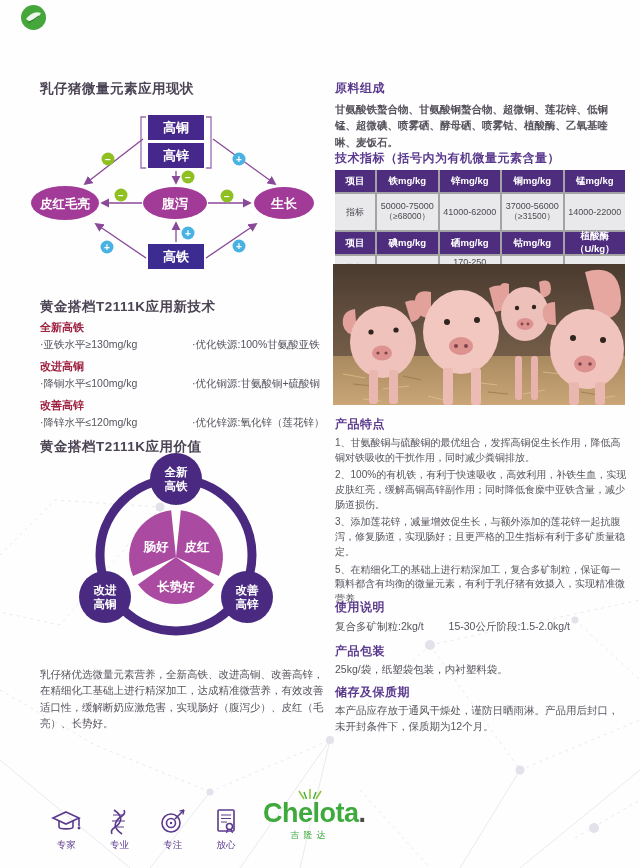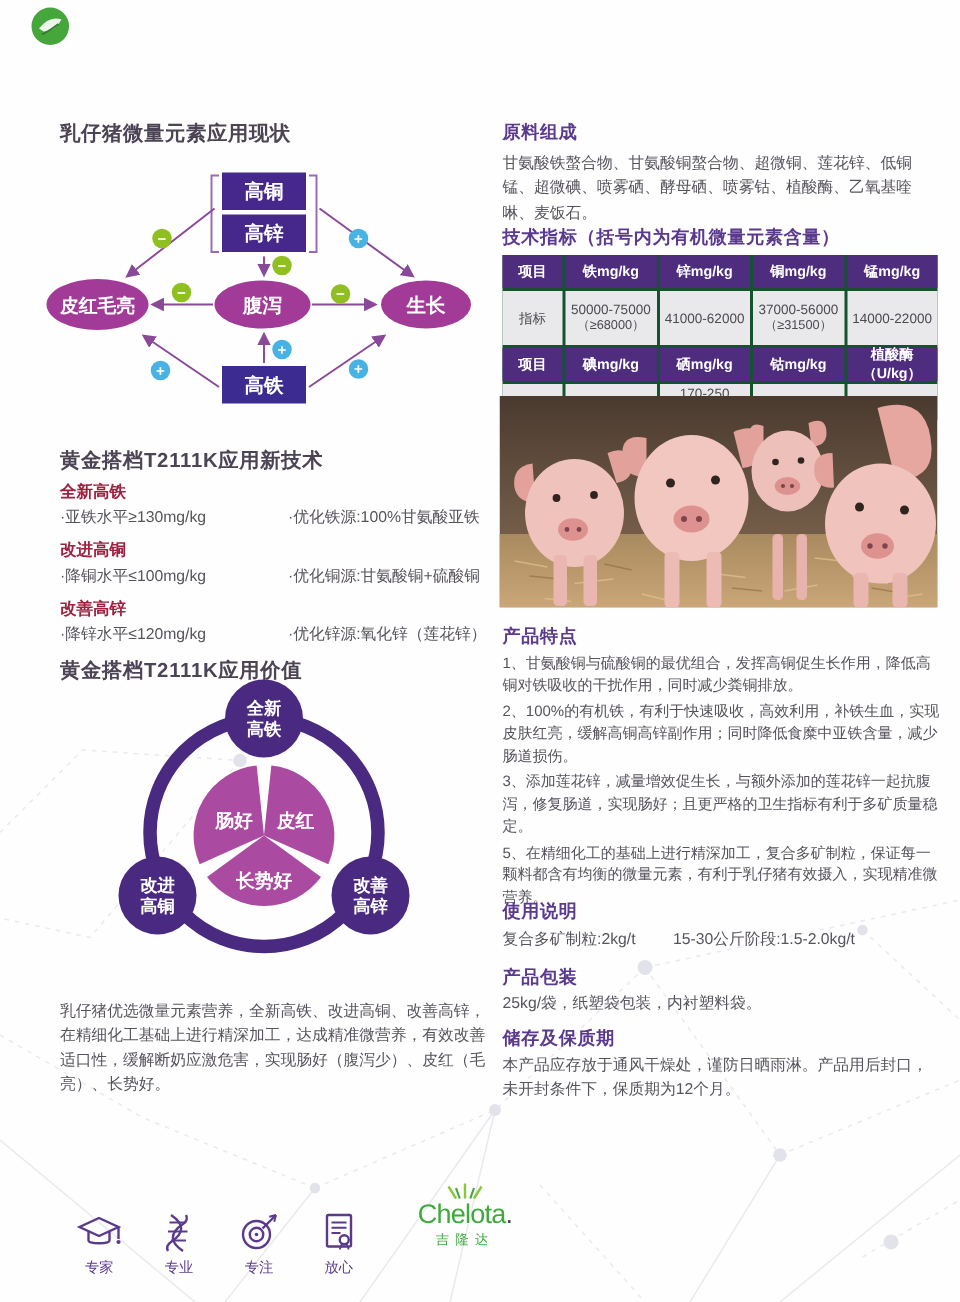--- a/index.html
+++ b/index.html
@@ -14,36 +14,36 @@
   .h-right{font-size:12px;font-weight:bold;color:#5b3a8e;letter-spacing:.5px;}
   .body-text{font-size:10.5px;line-height:1.55;color:#57535d;}
 
   
   .tech-group{margin-bottom:7px;}
   .tech-head{font-size:11px;font-weight:bold;color:#9e2240;margin-bottom:3px;}
   .tech-row{display:flex;font-size:10.5px;color:#57535d;}
   .tech-row .b1{width:152px;}
 
   
-  .spec-table{display:grid;grid-template-columns:40px 1fr 1fr 1fr 1fr;gap:2px;background:#14532d;width:290px;}
+  .spec-table{display:grid;grid-template-columns:40px 1fr 1fr 1fr 1fr;gap:2px;background:#a3a3a3;width:290px;}
   .spec-table .cell{display:flex;flex-direction:column;align-items:center;justify-content:center;text-align:center;}
   .spec-table .th{background:#4e2d7e;color:#fff;font-size:9.5px;font-weight:bold;height:22px;}
   .spec-table .td{background:#e9e8eb;color:#4a4a4f;font-size:9px;}
   .spec-table .r2{height:36px;}
   .spec-table .r4{height:24px;}
   .spec-table .sub{font-size:8.5px;}
 
   
   .features p{margin:0 0 3px 0;font-size:10px;line-height:1.47;color:#57535d;}
 
   
   .vals{display:flex;justify-content:space-between;width:196px;}
   .val-item{display:flex;flex-direction:column;align-items:center;width:42px;}
   .val-item .lbl{font-size:9.5px;color:#5b3a8e;margin-top:3px;}
-  .logo-word{font-size:18px;font-weight:normal;color:#3ea93c;letter-spacing:-.5px;line-height:1;}
+  .logo-word{font-size:27px;font-weight:bold;color:#3ea93c;letter-spacing:-.5px;line-height:1;}
   .logo-dot{color:#4a4a4a;}
   .logo-sub{font-size:9px;color:#3ea93c;letter-spacing:4px;margin-top:2px;}
   .company{font-size:11px;font-weight:bold;color:#4b4950;margin-bottom:4px;}
   .contact-line{font-size:9.5px;color:#57535d;line-height:1.6;}
   .contact-line span{margin-right:14px;}
 </style>
 </head>
 <body>
 
 <div class="page">
@@ -209,21 +209,21 @@
     <g>
       <circle cx="177" cy="145" r="26" fill="#4a2a80"></circle>
       <text x="177" y="142" text-anchor="middle" fill="#fff" font-size="11.5" font-weight="bold">改善</text>
       <text x="177" y="156" text-anchor="middle" fill="#fff" font-size="11.5" font-weight="bold">高锌</text>
     </g>
   </svg>
 
   <div class="abs body-text" style="left:40px;top:666px;width:286px;">乳仔猪优选微量元素营养，全新高铁、改进高铜、改善高锌，在精细化工基础上进行精深加工，达成精准微营养，有效改善适口性，缓解断奶应激危害，实现肠好（腹泻少）、皮红（毛亮）、长势好。</div>
 
   <div class="abs h-right" style="left:335px;top:80px;">原料组成</div>
-  <div class="abs body-text" style="left:335px;top:101px;width:292px;">甘氨酸铁螯合物、甘氨酸铜螯合物、超微铜、莲花锌、低铜锰、超微碘、喷雾硒、酵母硒、喷雾钴、植酸酶、乙氧基喹啉、麦饭石。</div>
+  <div class="abs body-text" style="left:335px;top:101px;width:292px;font-weight:bold;">甘氨酸铁螯合物、甘氨酸铜螯合物、超微铜、莲花锌、低铜锰、超微碘、喷雾硒、酵母硒、喷雾钴、植酸酶、乙氧基喹啉、麦饭石。</div>
 
   <div class="abs h-right" style="left:335px;top:150px;">技术指标（括号内为有机微量元素含量）</div>
 
   <div class="abs spec-table" style="left:335px;top:170px;">
     <div class="cell th">项目</div>
     <div class="cell th">铁mg/kg</div>
     <div class="cell th">锌mg/kg</div>
     <div class="cell th">铜mg/kg</div>
     <div class="cell th">锰mg/kg</div>
 

